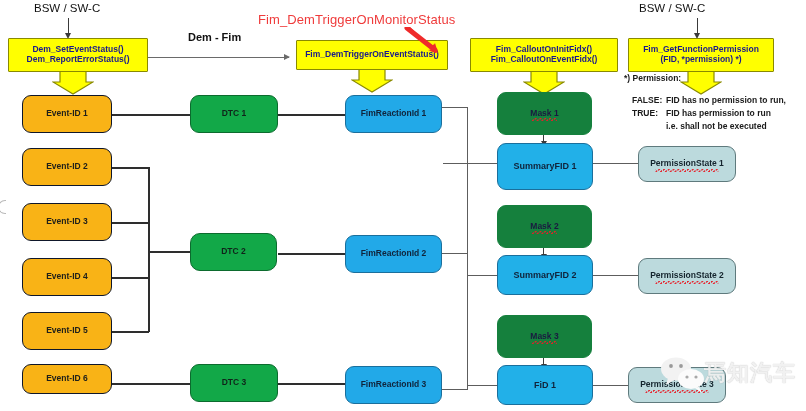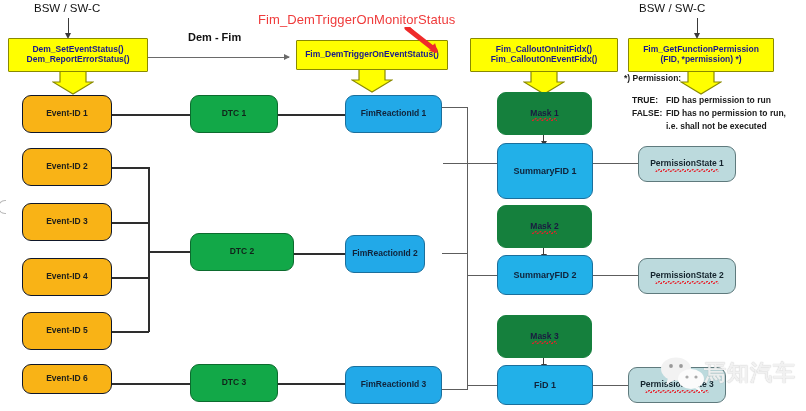--- a/index.html
+++ b/index.html
@@ -214,26 +214,26 @@
 
   <div class="fatarrow" style="left:680px;top:71px;">
     <svg width="42" height="24" viewBox="0 0 42 24">
       <path d="M8 0 L34 0 L34 11 L41 11 L21 23 L1 11 L8 11 Z" fill="#ffff00" stroke="#8a8a00" stroke-width="1.2"></path>
     </svg>
   </div>
 
   <div class="permstar" style="left:624px;top:73px;">*) Permission:</div>
   <div class="permnote" style="left:632px;top:94px;">
     <div class="row">
+      <span class="k">FALSE:</span>
+      <span>FID has no permission to run,</span>
+    </div>
+    <div class="row">
       <span class="k">TRUE:</span>
       <span>FID has permission to run</span>
-    </div>
-    <div class="row">
-      <span class="k">FALSE:</span>
-      <span>FID has no permission to run,</span>
     </div>
     <div class="row" style="padding-left:34px;">
       <span>i.e. shall not be executed</span>
     </div>
   </div>
 
   <div class="ln lh thick" style="left:112px;top:114px;width:78px;"></div>
 
   <div class="ln lh thick" style="left:112px;top:383px;width:78px;"></div>
 
@@ -283,48 +283,48 @@
   <div class="node event rounded" style="left:22px;top:312px;width:90px;height:38px;border-radius:9px;">
     <span>Event-ID 5</span>
   </div>
   <div class="node event rounded" style="left:22px;top:364px;width:90px;height:30px;">
     <span>Event-ID 6</span>
   </div>
 
   <div class="node dtc rounded" style="left:190px;top:95px;width:88px;height:38px;">
     <span>DTC 1</span>
   </div>
-  <div class="node dtc rounded" style="left:190px;top:233px;width:104px;height:38px;">
+  <div class="node dtc rounded" style="left:190px;top:233px;width:87px;height:38px;border-radius:10px;">
     <span>DTC 2</span>
   </div>
   <div class="node dtc rounded" style="left:190px;top:364px;width:88px;height:38px;">
     <span>DTC 3</span>
   </div>
 
   <div class="node reaction rounded" style="left:345px;top:95px;width:97px;height:38px;">
     <span>FimReactionId 1</span>
   </div>
-  <div class="node reaction rounded" style="left:345px;top:235px;width:80px;height:38px;">
+  <div class="node reaction rounded" style="left:345px;top:235px;width:97px;height:38px;">
     <span>FimReactionId 2</span>
   </div>
   <div class="node reaction rounded" style="left:345px;top:366px;width:97px;height:38px;">
     <span>FimReactionId 3</span>
   </div>
 
   <div class="node mask rounded" style="left:497px;top:92px;width:95px;height:43px;">
     <span class="squiggle">Mask 1</span>
   </div>
   <div class="node mask rounded" style="left:497px;top:205px;width:95px;height:43px;">
     <span class="squiggle">Mask 2</span>
   </div>
   <div class="node mask rounded" style="left:497px;top:315px;width:95px;height:43px;">
     <span class="squiggle">Mask 3</span>
   </div>
 
-  <div class="node sumfid rounded" style="left:497px;top:143px;width:96px;height:56px;">
+  <div class="node sumfid rounded" style="left:497px;top:143px;width:96px;height:47px;">
     <span>SummaryFID 1</span>
   </div>
   <div class="node sumfid rounded" style="left:497px;top:255px;width:96px;height:40px;">
     <span>SummaryFID 2</span>
   </div>
   <div class="node sumfid rounded" style="left:497px;top:365px;width:96px;height:40px;">
     <span>FiD 1</span>
   </div>
 
   <div class="node permstate rounded" style="left:638px;top:146px;width:98px;height:36px;">

